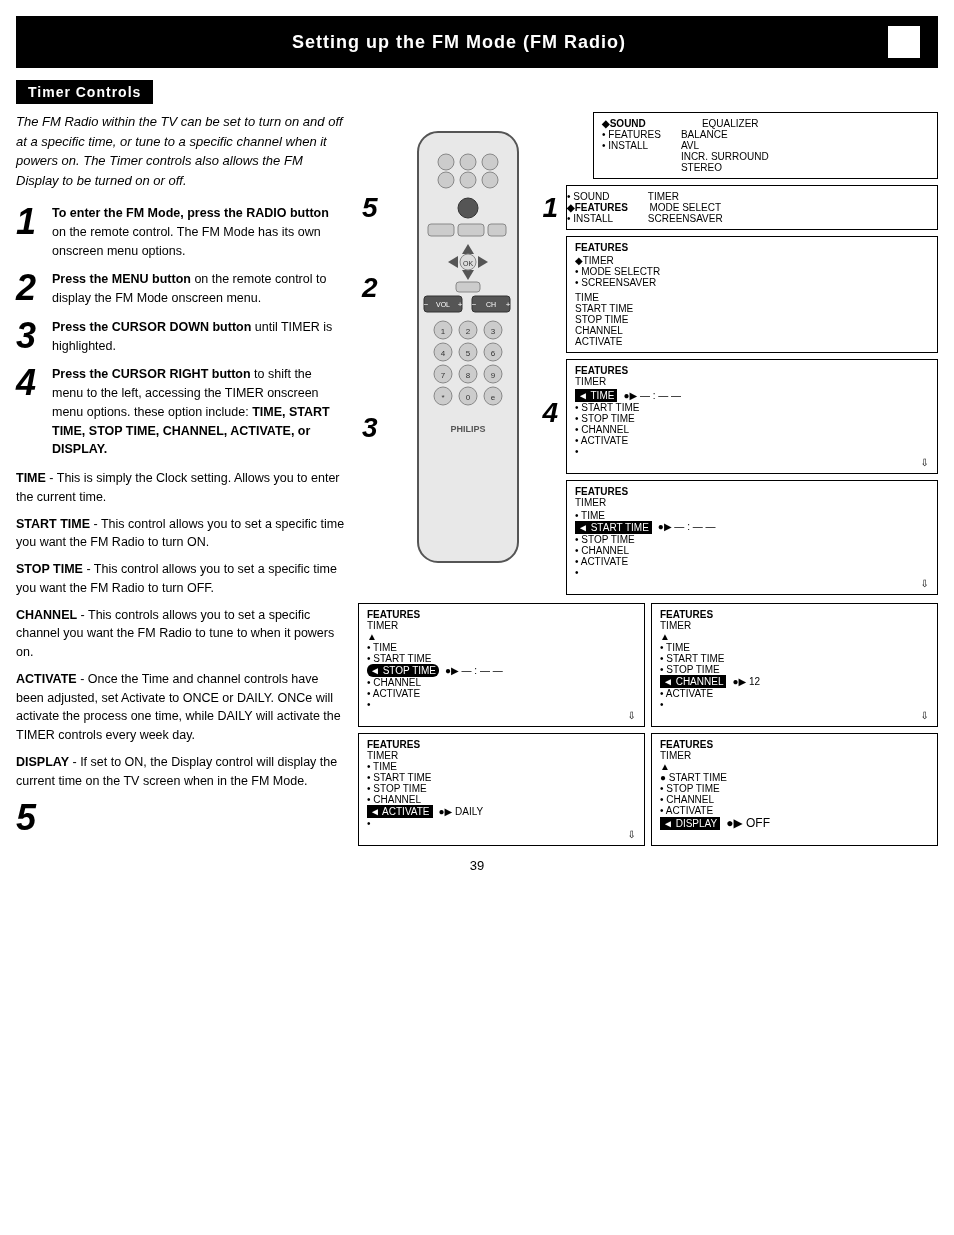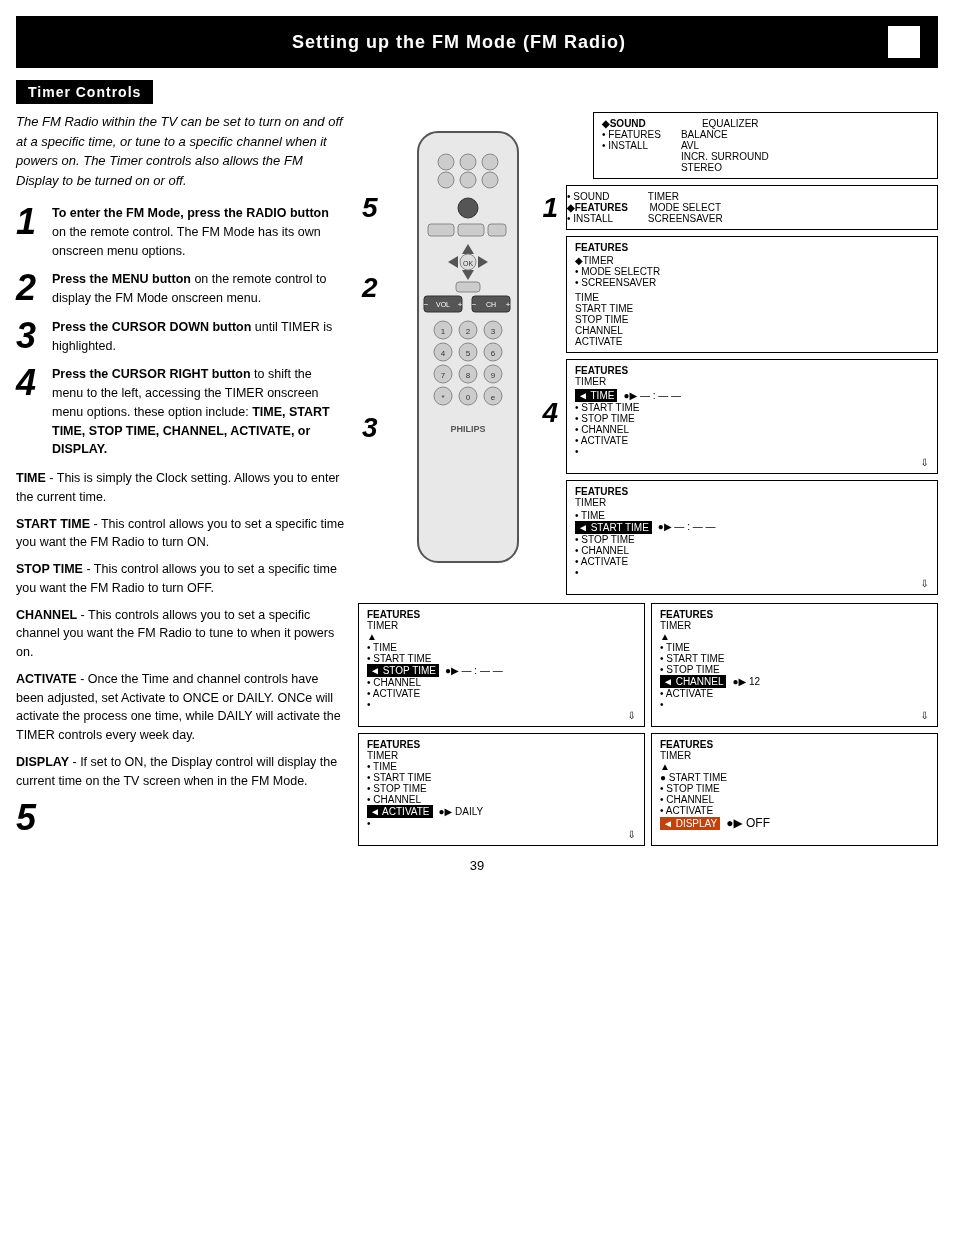--- a/index.html
+++ b/index.html
@@ -375,21 +375,21 @@
 
       <div style="display:grid; grid-template-columns:1fr 1fr; gap:6px; margin-top:4px;">
 
         <div style="border:1px solid #000; padding:5px 8px; font-size:10px;">
           <div style="font-weight:bold;">FEATURES</div>
           <div>TIMER</div>
           <div style="display:flex; align-items:center;">▲</div>
           <div style="font-size:10px;">• TIME</div>
           <div style="font-size:10px;">• START TIME</div>
           <div style="display:flex; align-items:center; gap:6px;">
-            <div style="background:#000; color:#fff; padding:1px 3px; font-size:10px;">◄ STOP TIME</div>
+            <div style="background:#000; color:#fff; padding:1px 3px; font-size:10px;border-radius:6px;">◄ STOP TIME</div>
             <div style="font-size:10px;">●▶ — : — —</div>
           </div>
           <div style="font-size:10px;">• CHANNEL</div>
           <div style="font-size:10px;">• ACTIVATE</div>
           <div style="font-size:10px;">•</div>
           <div style="text-align:right; font-size:10px;">⇩</div>
         </div>
 
         <div style="border:1px solid #000; padding:5px 8px; font-size:10px;">
           <div style="font-weight:bold;">FEATURES</div>
@@ -424,21 +424,21 @@
 
         <div style="border:1px solid #000; padding:5px 8px; font-size:10px;">
           <div style="font-weight:bold;">FEATURES</div>
           <div>TIMER</div>
           <div style="display:flex; align-items:center;">▲</div>
           <div style="font-size:10px;">● START TIME</div>
           <div style="font-size:10px;">• STOP TIME</div>
           <div style="font-size:10px;">• CHANNEL</div>
           <div style="font-size:10px;">• ACTIVATE</div>
           <div style="display:flex; align-items:center; gap:6px;">
-            <div style="background:#c2410c; color:#fff; padding:1px 3px; font-size:10px;">◄ DISPLAY</div>
+            <div style="background:#000000; color:#fff; padding:1px 3px; font-size:10px;">◄ DISPLAY</div>
             <div style="font-size:12px;">●▶ OFF</div>
           </div>
         </div>
 
       </div>
 
     </div>
 
   </div>
 

